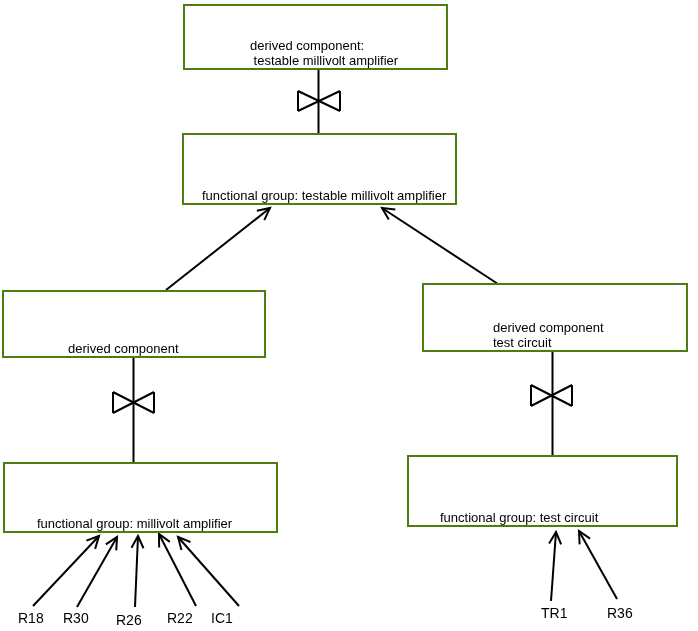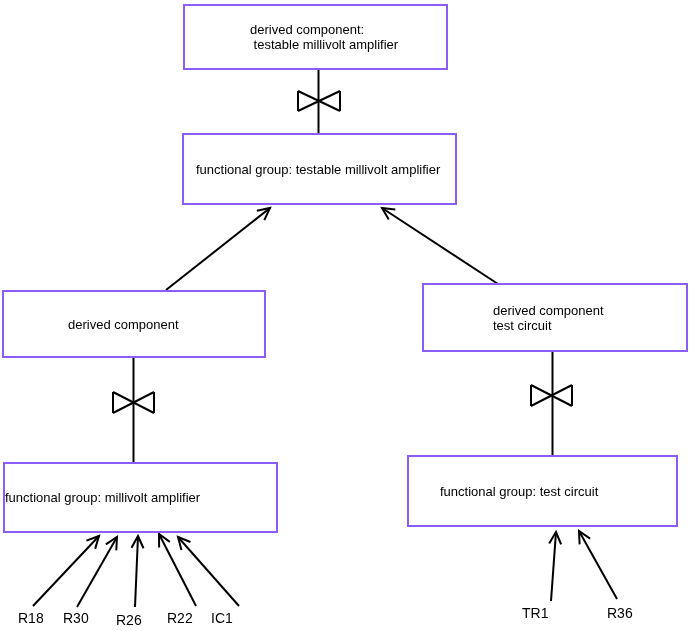--- a/index.html
+++ b/index.html
@@ -19,25 +19,25 @@
   .connectors {
     position: absolute;
     left: 0;
     top: 0;
     width: 698px;
     height: 631px;
   }
   .node {
     position: absolute;
     box-sizing: border-box;
-    border: 2px solid #8b5cf6;
+    border: 2px solid #4d7c0f;
     background: #ffffff;
     display: flex;
     flex-direction: column;
-    justify-content: center;
+    justify-content: flex-end;
     font-size: 13px;
     line-height: 15px;
     white-space: pre;
   }
   .leaf {
     position: absolute;
     font-size: 14px;
     line-height: 14px;
     white-space: pre;
     text-align: center;
@@ -75,42 +75,42 @@
 
     <line x1="551" y1="601" x2="556" y2="532" stroke="#000000" stroke-width="2" marker-end="url(#openArrow)"></line>
     <line x1="617" y1="599" x2="579" y2="531" stroke="#000000" stroke-width="2" marker-end="url(#openArrow)"></line>
   </svg>
 
   <div class="node" style="left:183px;top:4px;width:265px;height:66px;padding-left:65px">
     <div>derived component:</div>
     <div> testable millivolt amplifier</div>
   </div>
 
-  <div class="node" style="left:182px;top:133px;width:275px;height:72px;padding-left:12px">
+  <div class="node" style="left:182px;top:133px;width:275px;height:72px;padding-left:18px">
     <div>functional group: testable millivolt amplifier</div>
   </div>
 
   <div class="node" style="left:2px;top:290px;width:264px;height:68px;padding-left:64px">
     <div>derived component</div>
   </div>
 
   <div class="node" style="left:422px;top:283px;width:266px;height:69px;padding-left:69px">
     <div>derived component</div>
     <div>test circuit</div>
   </div>
 
-  <div class="node" style="left:3px;top:462px;width:275px;height:71px;">
+  <div class="node" style="left:3px;top:462px;width:275px;height:71px;padding-left:32px">
     <div>functional group: millivolt amplifier</div>
   </div>
 
   <div class="node" style="left:407px;top:455px;width:271px;height:72px;padding-left:31px">
     <div>functional group: test circuit</div>
   </div>
 
   <div class="leaf" style="left:18px;top:611px">R18</div>
   <div class="leaf" style="left:63px;top:611px">R30</div>
   <div class="leaf" style="left:116px;top:613px">R26</div>
   <div class="leaf" style="left:167px;top:611px">R22</div>
   <div class="leaf" style="left:211px;top:611px">IC1</div>
-  <div class="leaf" style="left:522px;top:606px">TR1</div>
+  <div class="leaf" style="left:541px;top:606px">TR1</div>
   <div class="leaf" style="left:607px;top:606px">R36</div>
 
 </div>
 
 </body></html>

